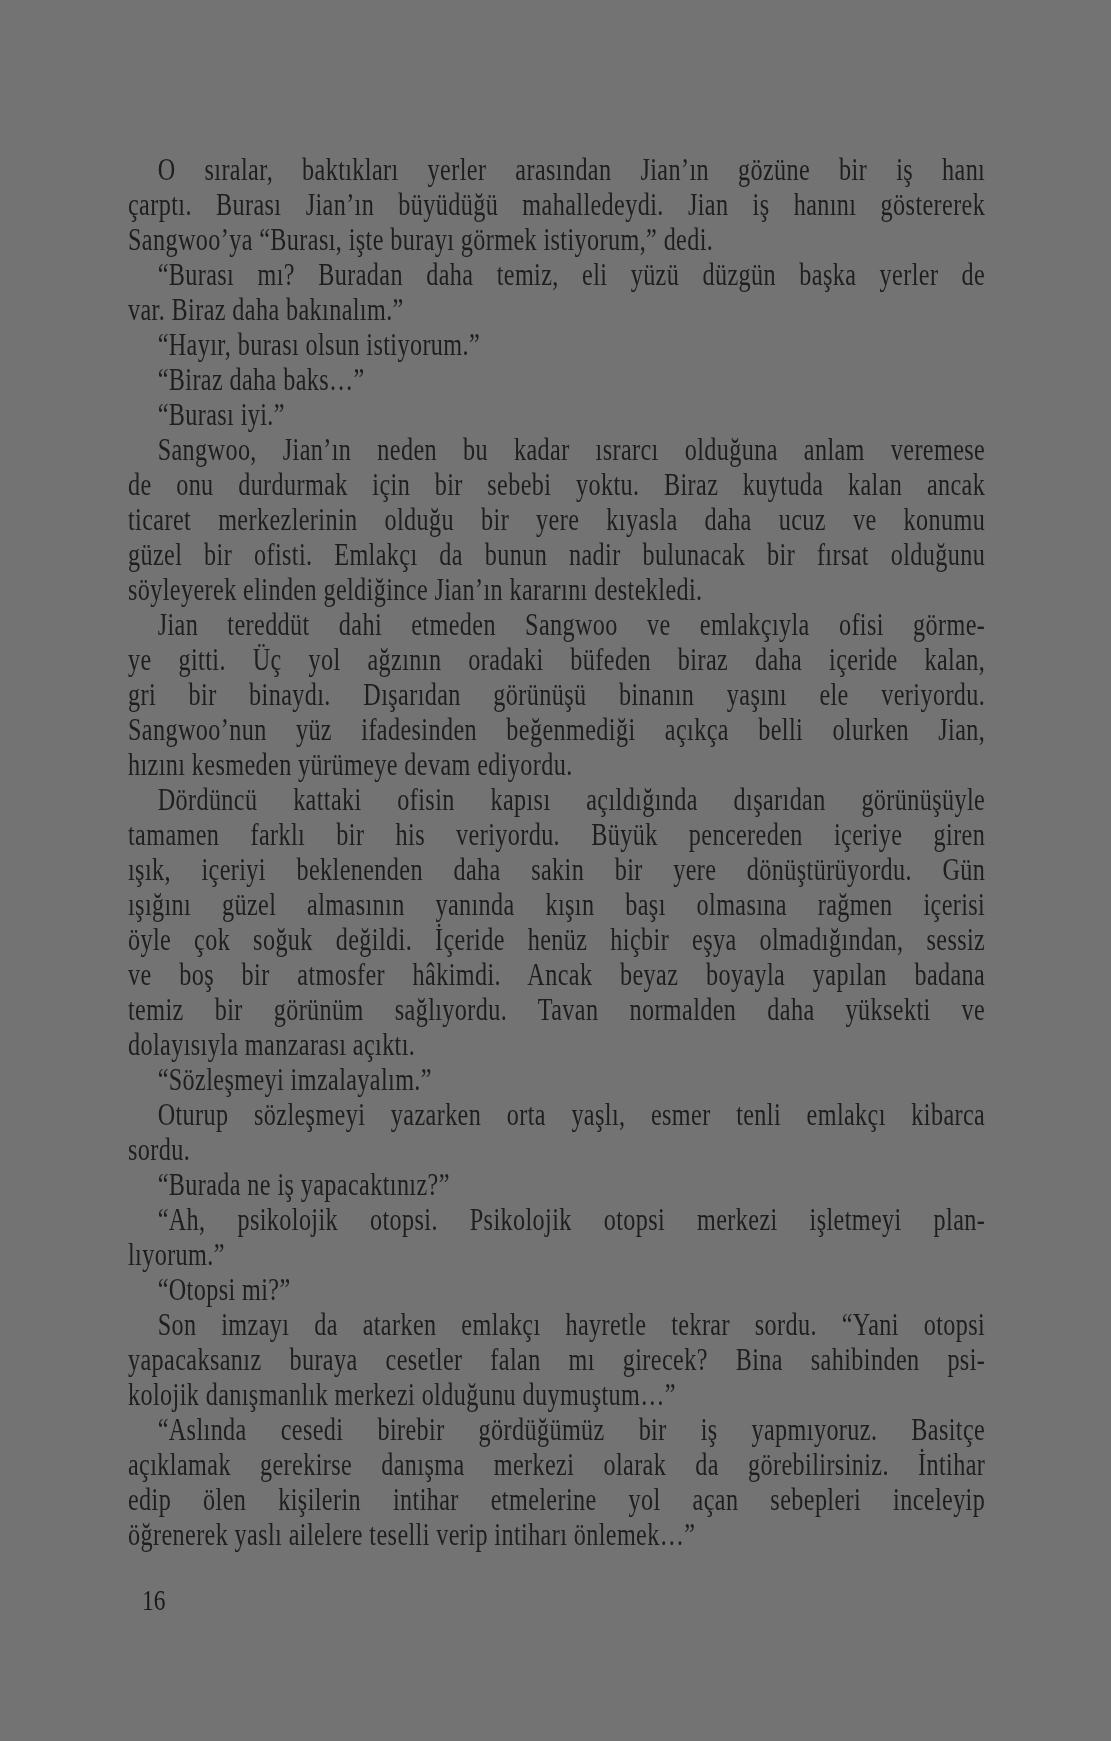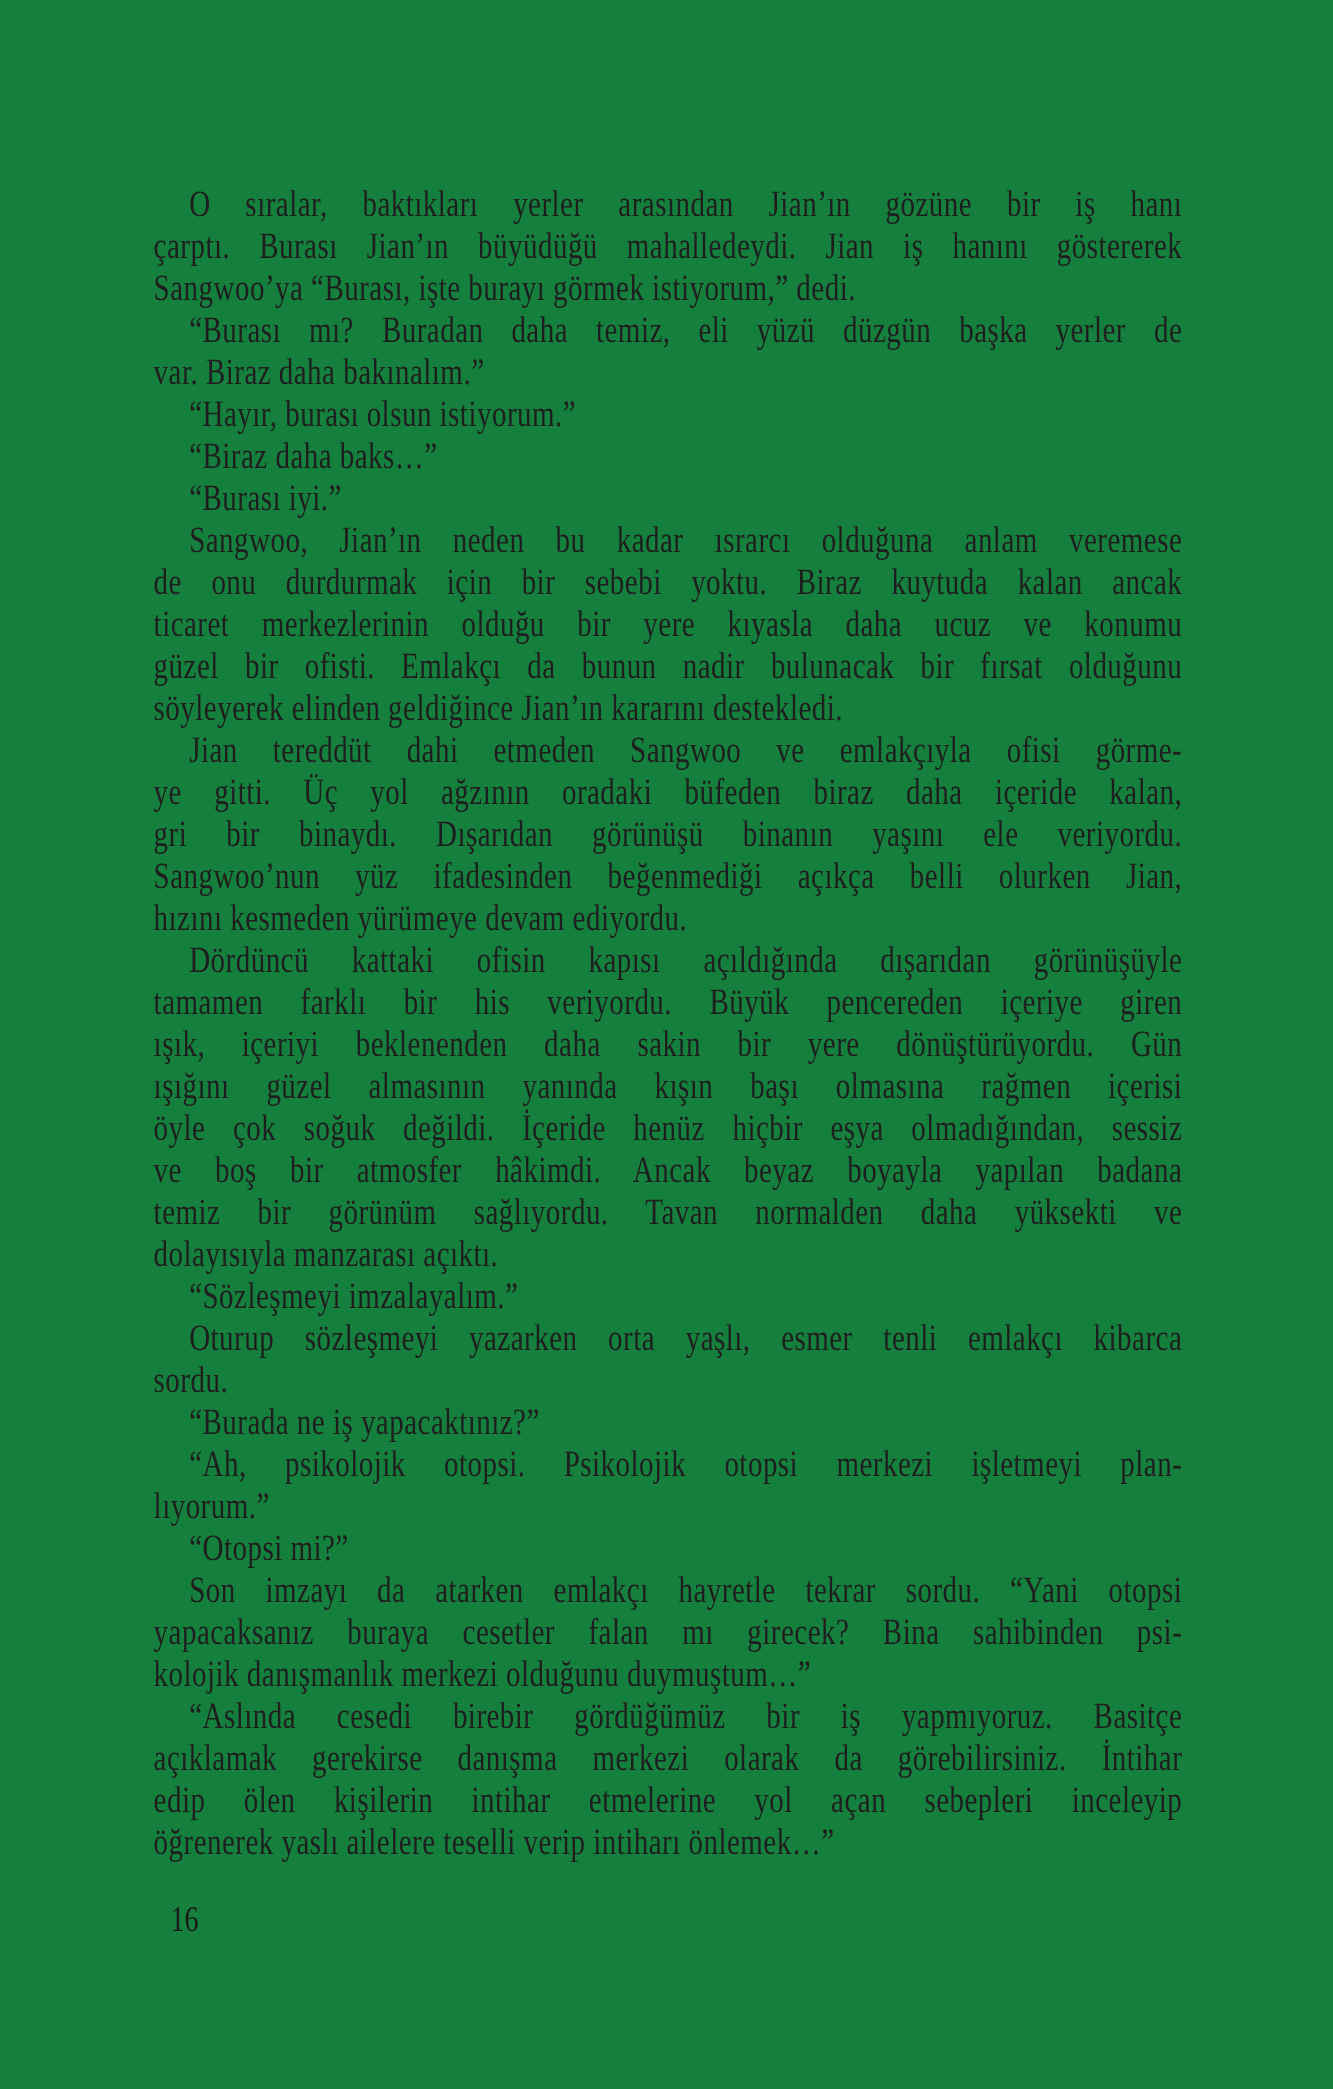--- a/index.html
+++ b/index.html
@@ -4,21 +4,21 @@
 <style>
   html, body {
     margin: 0;
     padding: 0;
     background: #ffffff;
   }
   .page {
     position: relative;
     width: 1111px;
     height: 1741px;
-    background: #15803d;
+    background: #737373;
     overflow: hidden;
   }
   .content {
     position: absolute;
     left: 128px;
     top: 152px;
     width: 1099px;
     transform: scaleX(0.78);
     transform-origin: 0 0;
     color: #1e1e1e;

